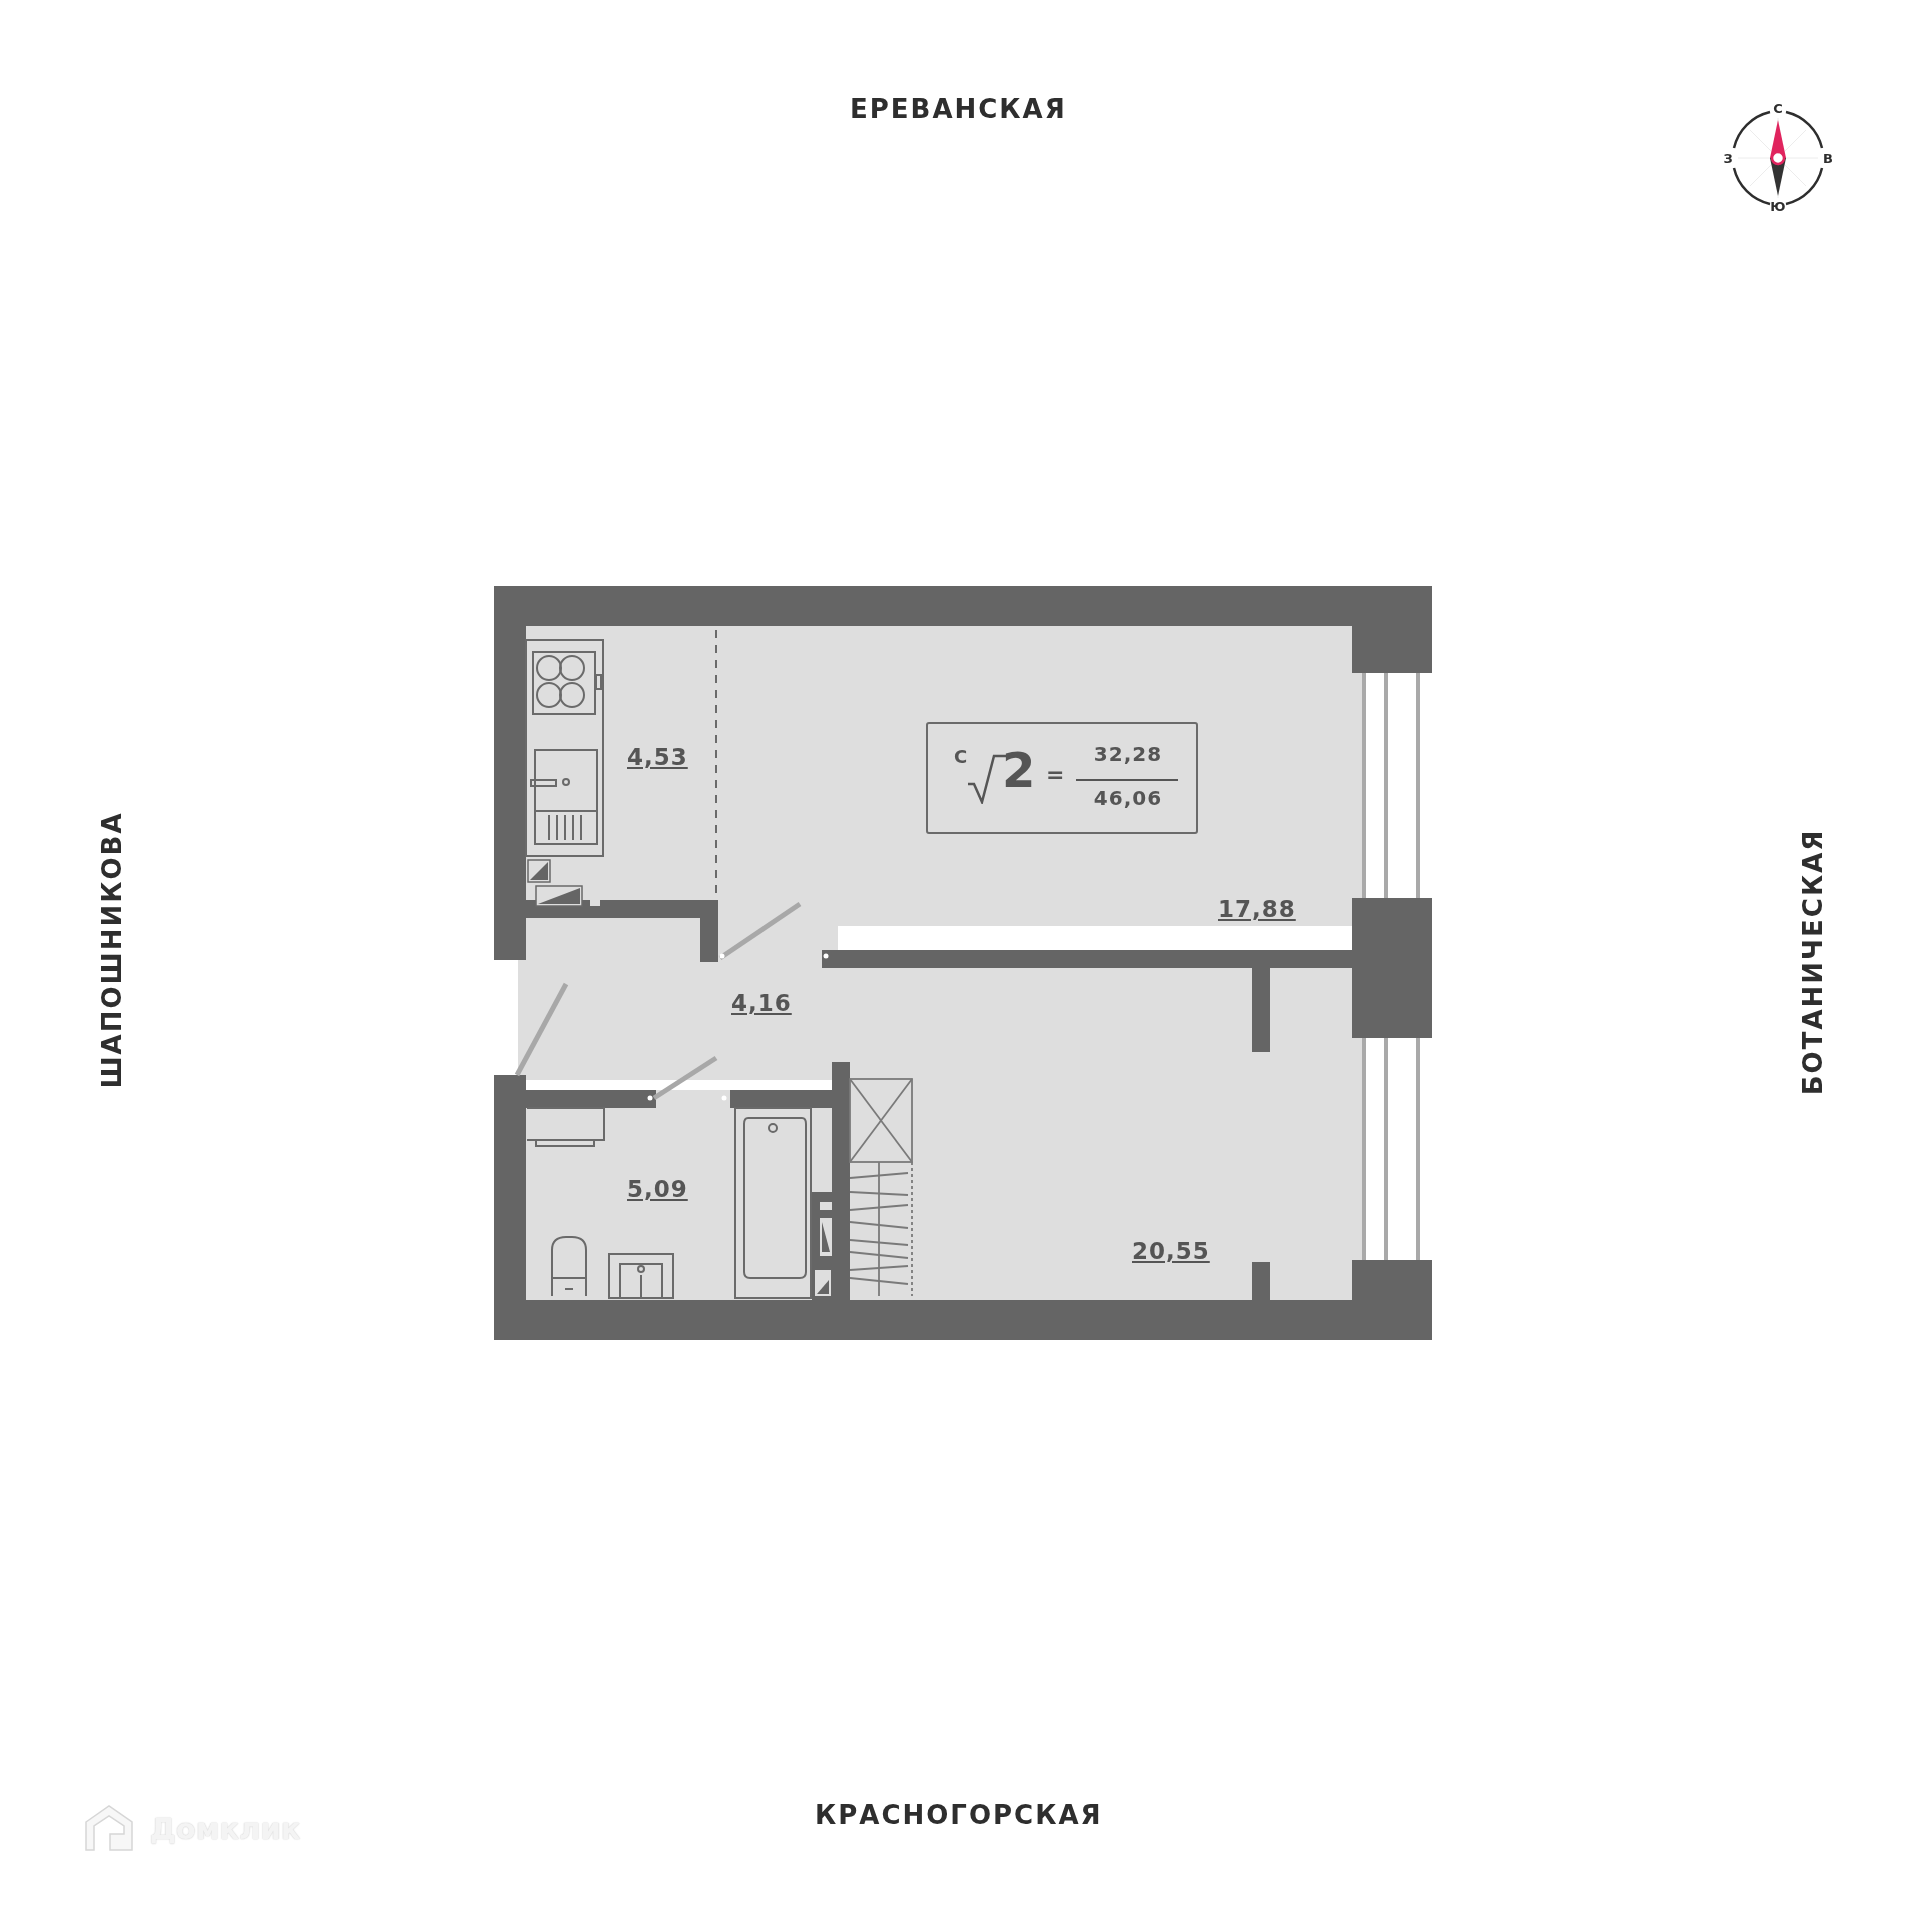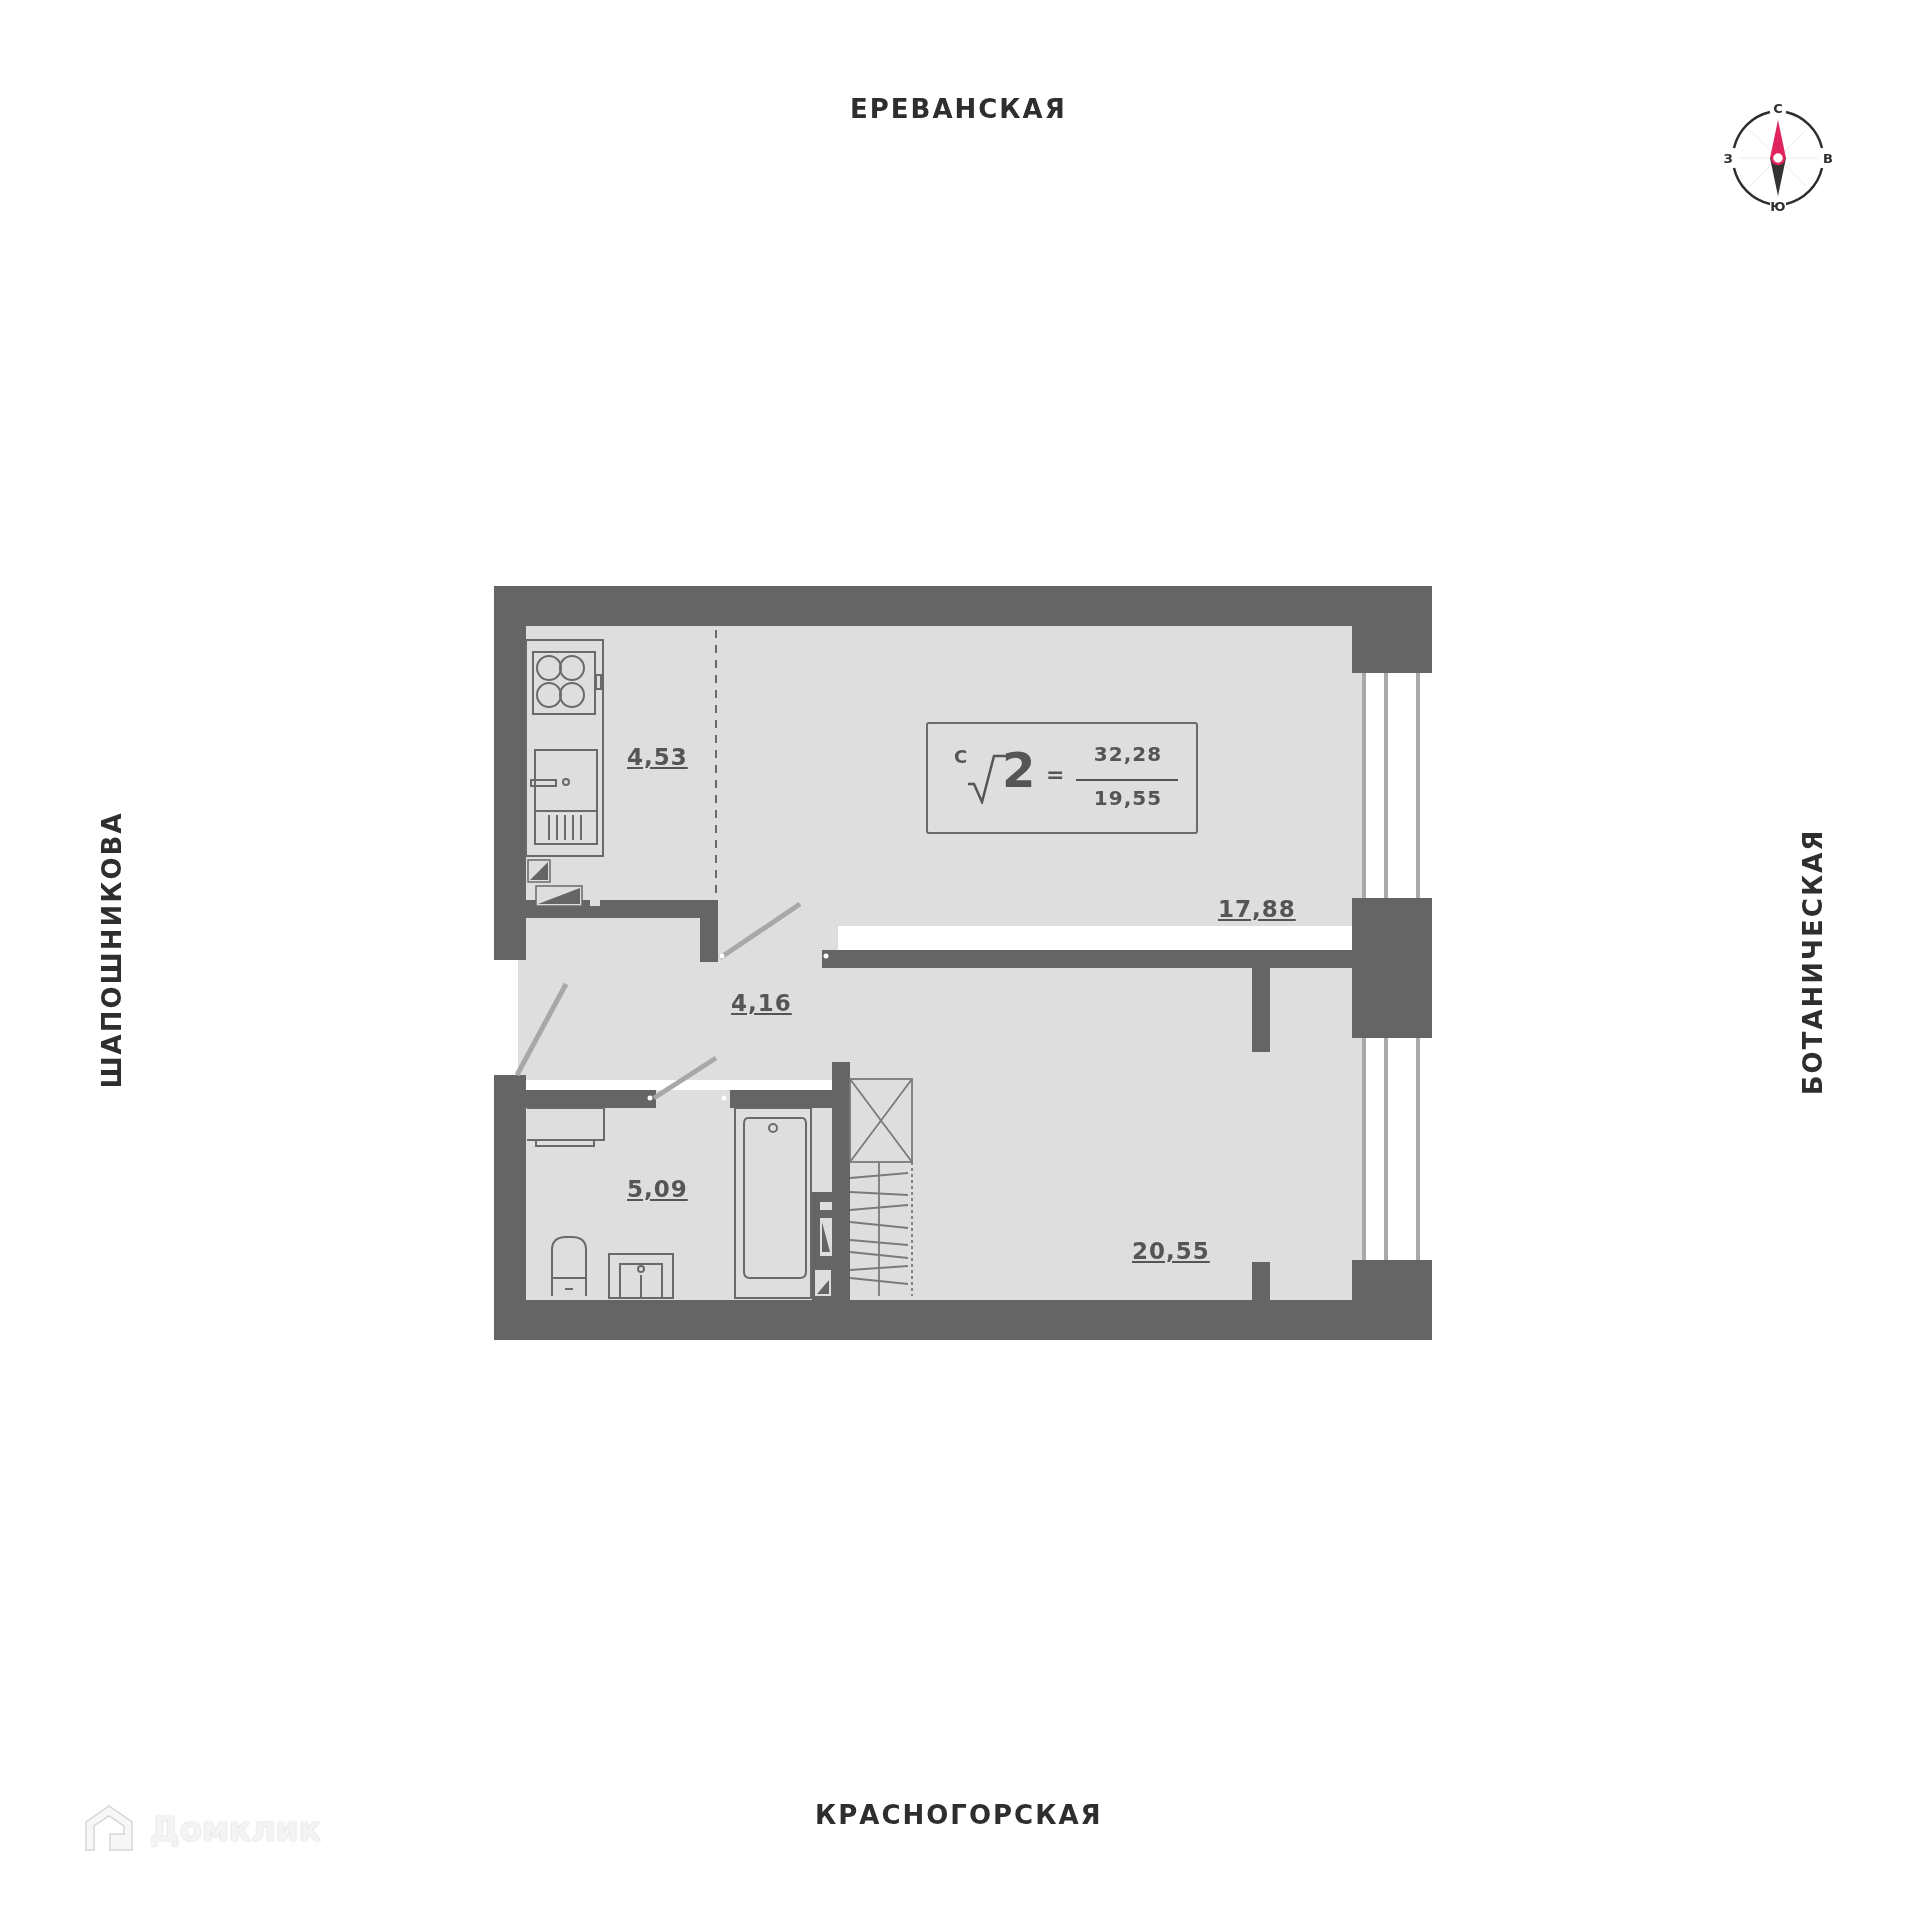--- a/index.html
+++ b/index.html
@@ -31,21 +31,21 @@
   .area-box .root { position: absolute; left: 40px; top: 30px; }
   .area-box .two { position: absolute; left: 74px; top: 22px; font-size: 48px; font-weight: bold; color: #555; line-height: 1; }
   .area-box .eq { position: absolute; left: 118px; top: 38px; font-size: 22px; font-weight: bold; color: #555; }
   .area-box .num { position: absolute; left: 150px; width: 100px; text-align: center; font-size: 20px; font-weight: bold; color: #555; letter-spacing: 1px; }
   .area-box .num.top { top: 18px; }
   .area-box .num.bot { top: 62px; }
   .area-box .bar { position: absolute; left: 148px; top: 55px; width: 102px; height: 2px; background: #555; }
 
   .watermark {
     position: absolute; left: 80px; top: 1800px; display: flex; align-items: center; gap: 12px;
-    color: #f4f4f4; font-size: 33px; font-weight: bold;
+    color: #f4f4f4; font-size: 29px; font-weight: bold;
     text-shadow: 0 0 2px #d8d8d8, 0 0 1px #cfcfcf;
   }
 </style>
 </head>
 <body>
 
 <div class="street top">ЕРЕВАНСКАЯ</div>
 <div class="street bottom">КРАСНОГОРСКАЯ</div>
 <div class="street left">ШАПОШНИКОВА</div>
 <div class="street right">БОТАНИЧЕСКАЯ</div>
@@ -215,21 +215,21 @@
 
 <div class="area-box">
   <span class="c">С</span>
   <svg class="root" width="40" height="50" viewBox="0 0 40 50">
     <path d="M 0 30 L 6 30 L 14 48 L 26 2 L 40 2" fill="none" stroke="#555" stroke-width="2.5"></path>
   </svg>
   <span class="two">2</span>
   <span class="eq">=</span>
   <span class="num top">32,28</span>
   <span class="bar"></span>
-  <span class="num bot">19,55</span>
+  <span class="num bot">46,06</span>
 </div>
 
 <div class="watermark">
   <svg width="58" height="58" viewBox="0 0 58 58">
     <path d="M 6 22 L 29 6 L 52 22 L 52 50 L 30 50 L 30 34 L 44 34 L 44 26 L 29 16 L 14 26 L 14 50 L 6 50 Z" fill="#f7f7f7" stroke="#d6d6d6" stroke-width="1.5"></path>
   </svg>
   <span>Домклик</span>
 </div>
 
 </body></html>

